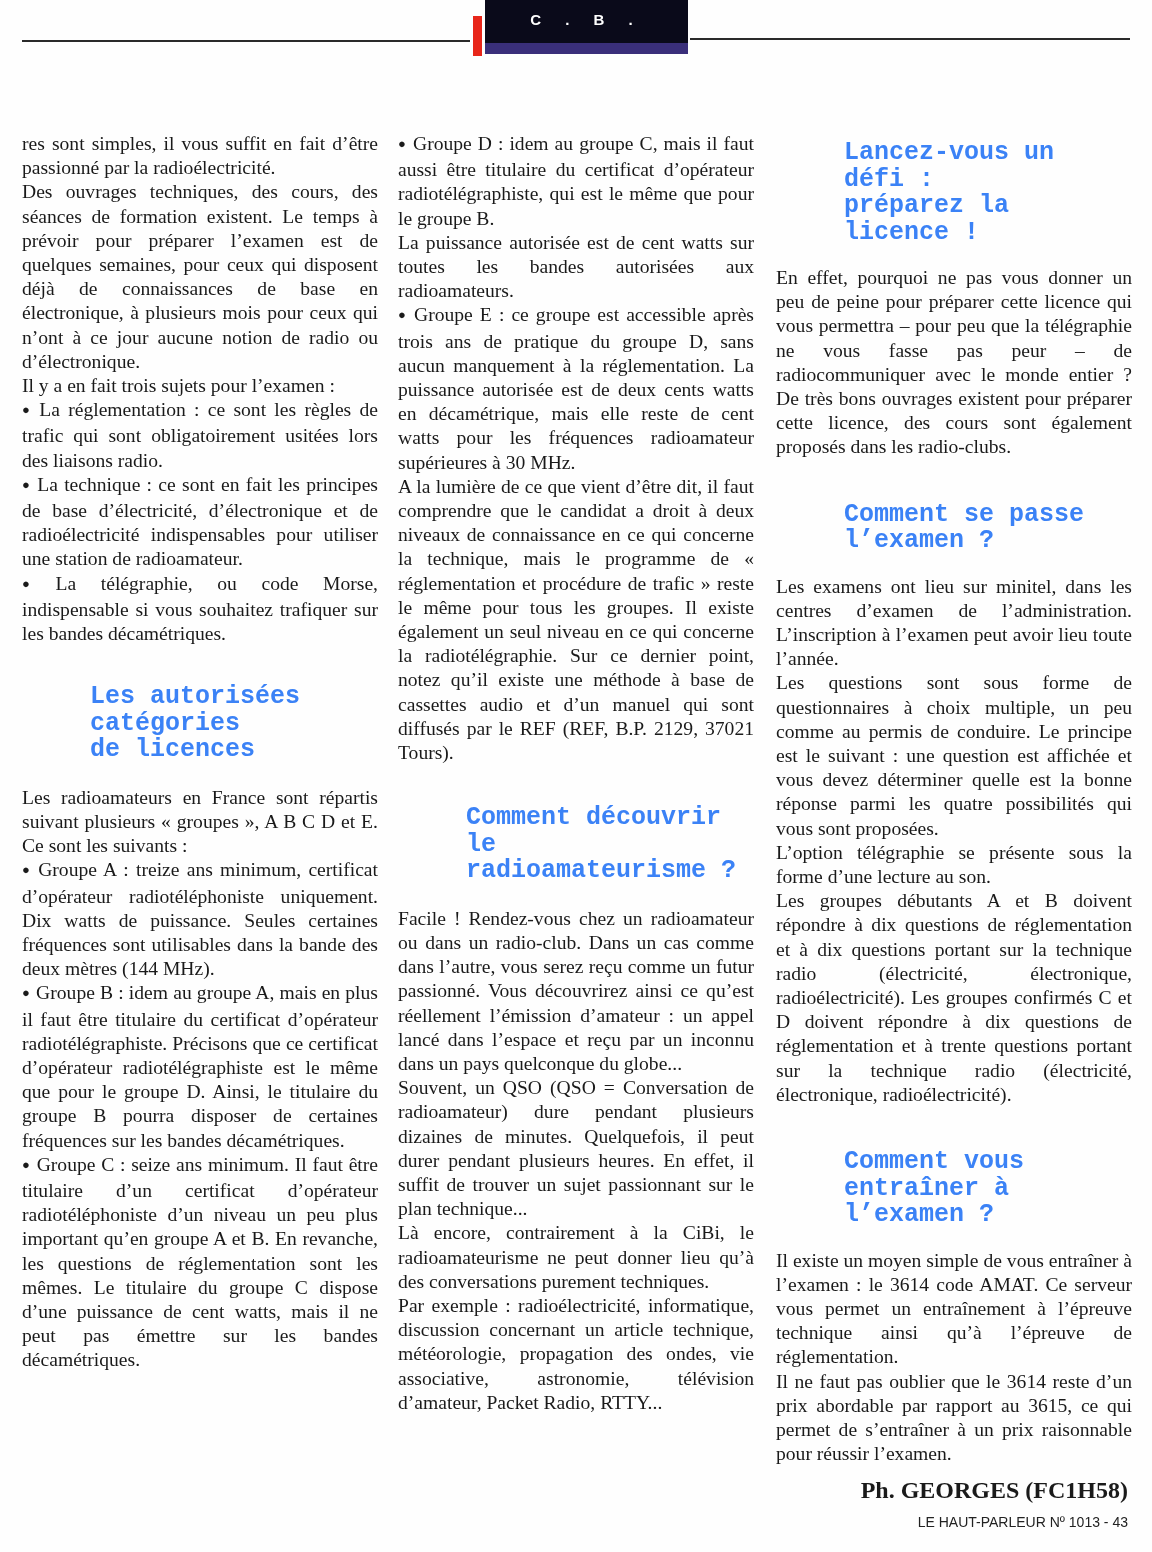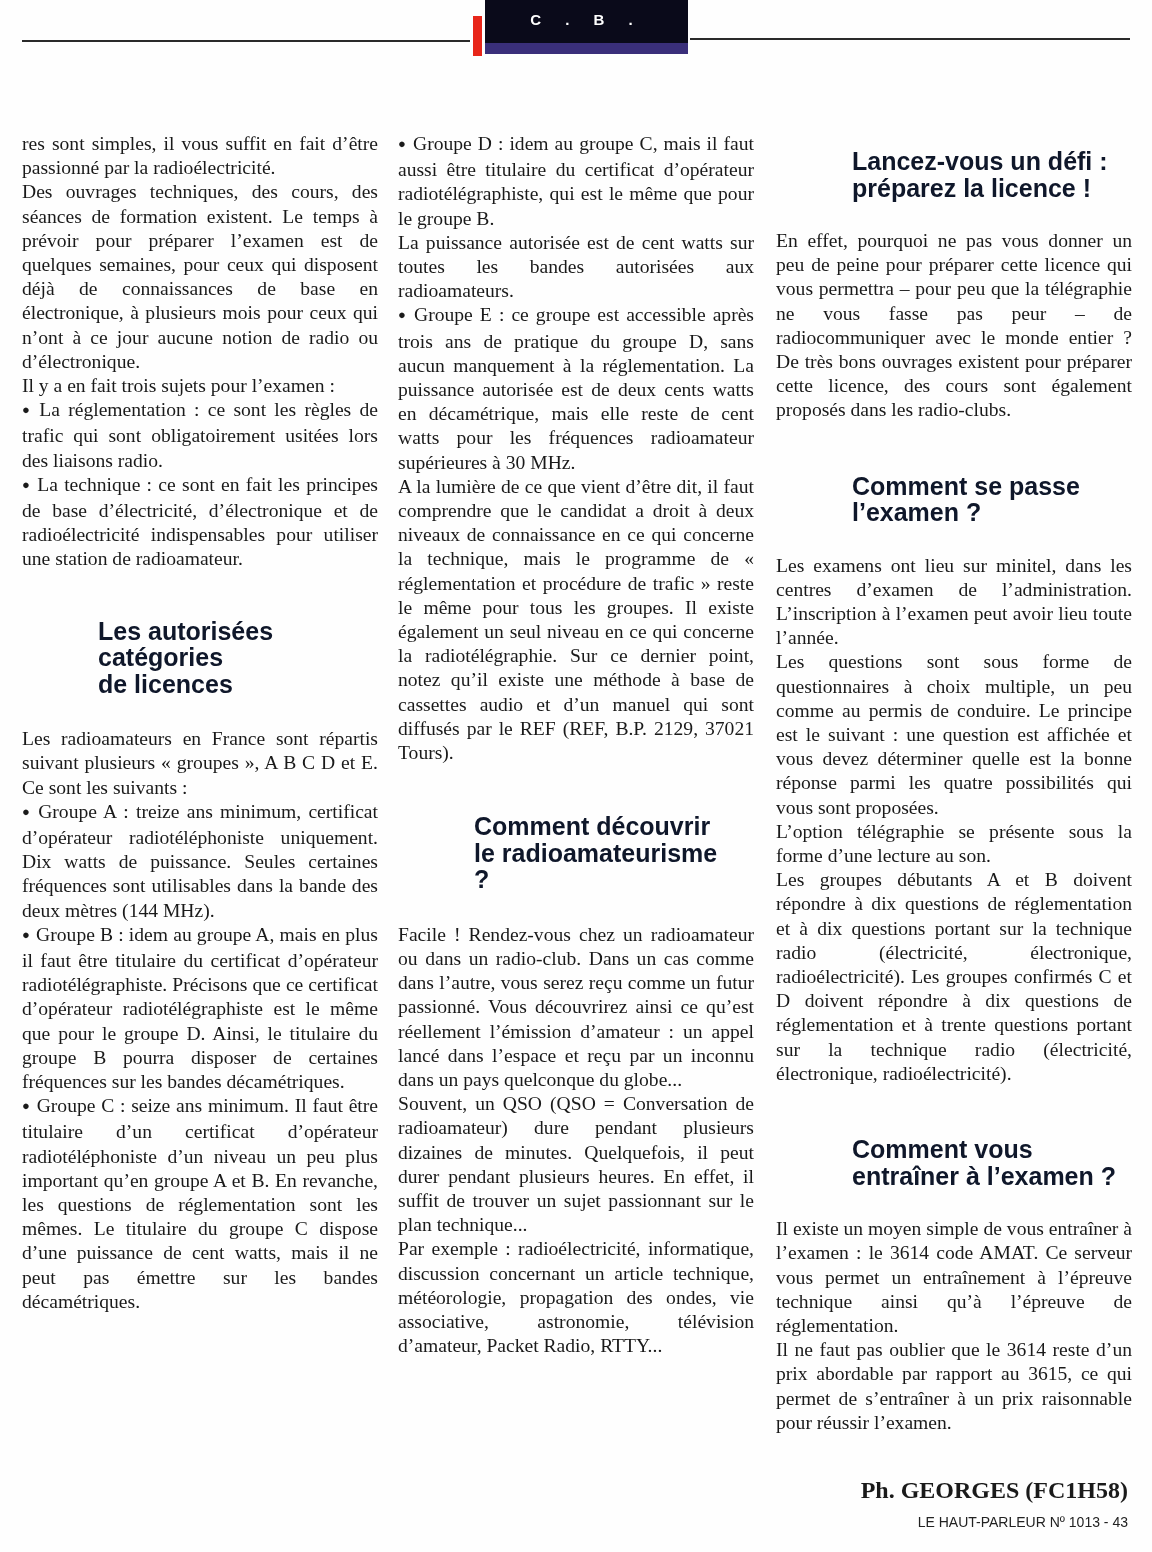--- a/index.html
+++ b/index.html
@@ -20,23 +20,23 @@
   .header-red { position: absolute; left: 473px; top: 16px; width: 9px; height: 40px; background: #e8261a; }
   .header-blue { position: absolute; left: 485px; top: 43px; width: 203px; height: 11px; background: #3a2f7a; }
 
   .col { position: absolute; top: 132px; font-size: 19.6px; line-height: 24.2px; text-align: justify; }
   .col1 { left: 22px; width: 356px; }
   .col2 { left: 398px; width: 356px; }
   .col3 { left: 776px; width: 356px; }
   .col p { margin: 0; }
   .bullet::before { content: "\25CF"; font-size: 13px; margin-right: 6px; position: relative; top: -2px; }
   .heading {
-    color: #0f172a; font-weight: bold; font-size: 25px; line-height: 26.5px;
-    margin: 16px; text-align: left;
-    font-family: Liberation Sans, sans-serif;
+    color: #3b82f6; font-weight: bold; font-size: 25px; line-height: 26.5px;
+    margin: 8px; text-align: left;
+    font-family: Liberation Mono, monospace;
   }
   .signature {
     position: absolute; right: 24px; top: 1477px; font-weight: bold; font-size: 24px;
   }
   .folio {
     position: absolute; right: 24px; top: 1514px;
     font-family: "Liberation Sans", "DejaVu Sans", sans-serif; font-size: 14px; color: #222;
   }
   .folio b { font-weight: normal; }
 </style>
@@ -48,20 +48,21 @@
 <div class="header-red"></div>
 <div class="header-block">C . B .</div>
 <div class="header-blue"></div>
 
 <div class="col col1">
   <p>res sont simples, il vous suffit en fait d’être passionné par la radioélectricité.</p>
   <p>Des ouvrages techniques, des cours, des séances de formation existent. Le temps à prévoir pour préparer l’examen est de quelques semaines, pour ceux qui disposent déjà de connaissances de base en électronique, à plusieurs mois pour ceux qui n’ont à ce jour aucune notion de radio ou d’électronique.</p>
   <p>Il y a en fait trois sujets pour l’examen :</p>
   <p class="bullet"><span>La réglementation : ce sont les règles de trafic qui sont obligatoirement usitées lors des liaisons radio.</span></p>
   <p class="bullet"><span>La technique : ce sont en fait les principes de base d’électricité, d’électronique et de radioélectricité indispensables pour utiliser une station de radioamateur.</span></p>
+  <p class="bullet"><span>La télégraphie, ou code Morse, indispensable si vous souhaitez trafiquer sur les bandes décamétriques.</span></p>
   <div style="height:30px"></div>
   <h2 class="heading" style="padding-left:60px;">
     <span>Les autorisées</span><br>
     <span>catégories</span><br>
     <span>de licences</span>
   </h2>
   <div style="height:14px"></div>
   <p>Les radioamateurs en France sont répartis suivant plusieurs « groupes », A B C D et E. Ce sont les suivants :</p>
   <p class="bullet"><span>Groupe A : treize ans minimum, certificat d’opérateur radiotéléphoniste uniquement. Dix watts de puissance. Seules certaines fréquences sont utilisables dans la bande des deux mètres (144 MHz).</span></p>
   <p class="bullet"><span>Groupe B : idem au groupe A, mais en plus il faut être titulaire du certificat d’opérateur radiotélégraphiste. Précisons que ce certificat d’opérateur radiotélégraphiste est le même que pour le groupe D. Ainsi, le titulaire du groupe B pourra disposer de certaines fréquences sur les bandes décamétriques.</span></p>
@@ -74,20 +75,21 @@
   <p class="bullet"><span>Groupe E : ce groupe est accessible après trois ans de pratique du groupe D, sans aucun manquement à la réglementation. La puissance autorisée est de deux cents watts en décamétrique, mais elle reste de cent watts pour les fréquences radioamateur supérieures à 30 MHz.</span></p>
   <p>A la lumière de ce que vient d’être dit, il faut comprendre que le candidat a droit à deux niveaux de connaissance en ce qui concerne la technique, mais le programme de « réglementation et procédure de trafic » reste le même pour tous les groupes. Il existe également un seul niveau en ce qui concerne la radiotélégraphie. Sur ce dernier point, notez qu’il existe une méthode à base de cassettes audio et d’un manuel qui sont diffusés par le REF (REF, B.P. 2129, 37021 Tours).</p>
   <div style="height:32px"></div>
   <h2 class="heading" style="padding-left:60px;">
     <span>Comment découvrir</span><br>
     <span>le radioamateurisme ?</span>
   </h2>
   <div style="height:14px"></div>
   <p>Facile ! Rendez-vous chez un radioamateur ou dans un radio-club. Dans un cas comme dans l’autre, vous serez reçu comme un futur passionné. Vous découvrirez ainsi ce qu’est réellement l’émission d’amateur : un appel lancé dans l’espace et reçu par un inconnu dans un pays quelconque du globe...</p>
   <p>Souvent, un QSO (QSO = Conversation de radioamateur) dure pendant plusieurs dizaines de minutes. Quelquefois, il peut durer pendant plusieurs heures. En effet, il suffit de trouver un sujet passionnant sur le plan technique...</p>
+  <p>Là encore, contrairement à la CiBi, le radioamateurisme ne peut donner lieu qu’à des conversations purement techniques.</p>
   <p>Par exemple : radioélectricité, informatique, discussion concernant un article technique, météorologie, propagation des ondes, vie associative, astronomie, télévision d’amateur, Packet Radio, RTTY...</p>
 </div>
 
 <div class="col col3">
   <h2 class="heading" style="padding-left:60px;">
     <span>Lancez-vous un défi :</span><br>
     <span>préparez la licence !</span>
   </h2>
   <div style="height:12px"></div>
   <p>En effet, pourquoi ne pas vous donner un peu de peine pour préparer cette licence qui vous permettra – pour peu que la télégraphie ne vous fasse pas peur – de radiocommuniquer avec le monde entier ? De très bons ouvrages existent pour préparer cette licence, des cours sont également proposés dans les radio-clubs.</p>

